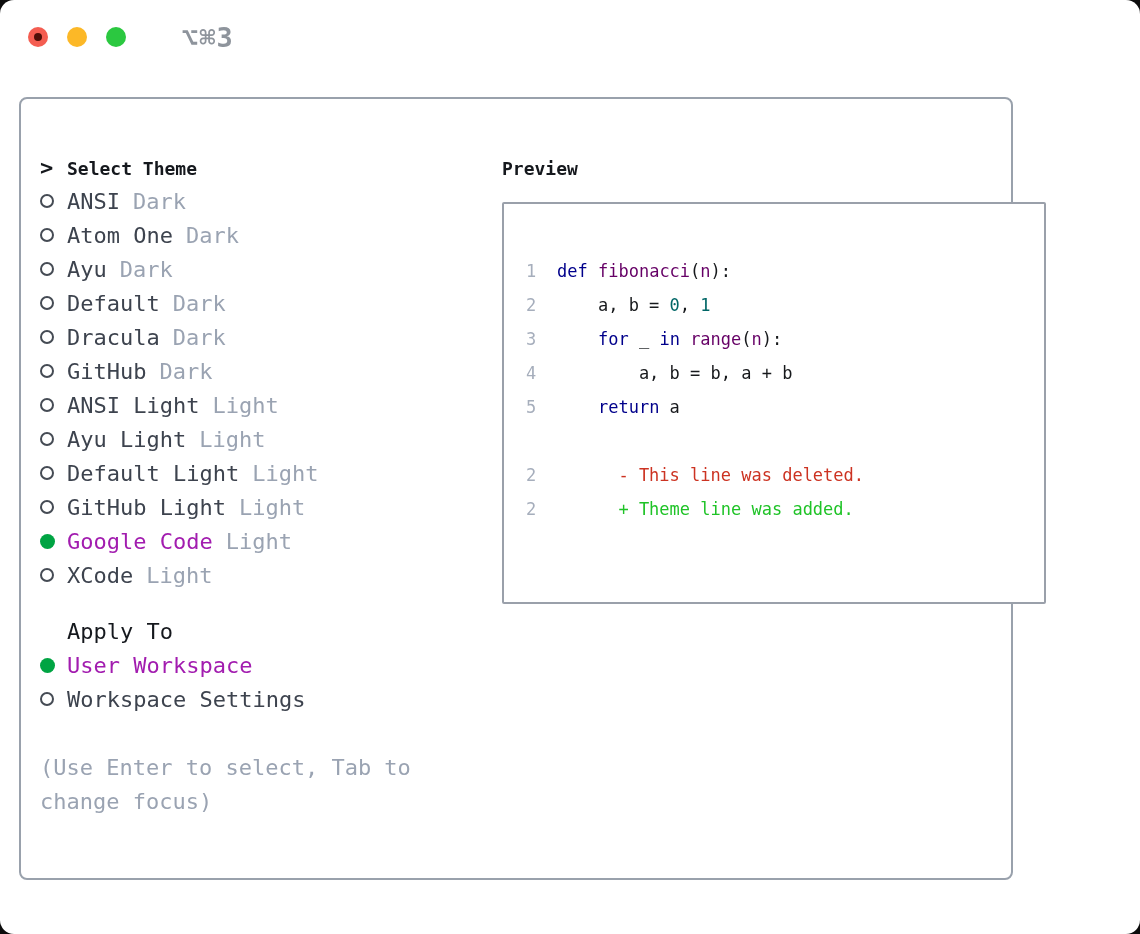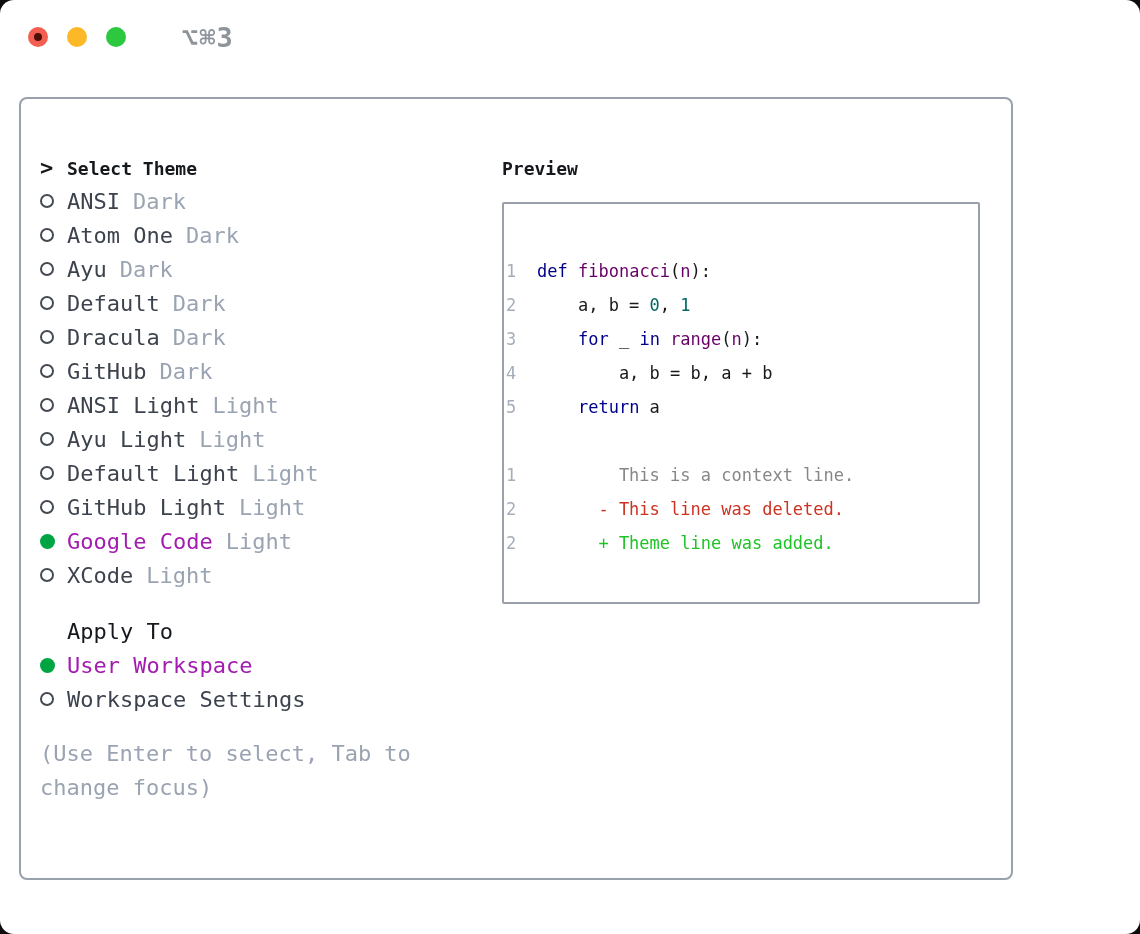--- a/index.html
+++ b/index.html
@@ -19,23 +19,23 @@
   .right-col{position:absolute;left:481px;top:52px;width:492px;}
   .row{height:34px;line-height:34px;white-space:pre;font-size:22px;}
   .gutter{display:inline-block;width:27px;vertical-align:top;}
   .prompt{color:#15181d;font-weight:bold;font-size:22px;}
   .heading{color:#15181d;font-weight:bold;font-size:18px;}
   .ring{display:inline-block;width:14px;height:14px;border-radius:50%;border:2px solid #454b54;vertical-align:middle;margin-bottom:4px;}
   .ring.sel{border:none;background:#00a443;width:15px;height:15px;}
   .t-name{color:#3d434e;}
   .t-name.sel{color:#a21caf;}
   .t-variant{color:#9aa3b2;margin-left:13px;}
-  .hint{margin-top:20px;width:420px;font-size:22px;line-height:34px;color:#9aa3b2;}
+  .hint{margin-top:34px;width:420px;font-size:22px;line-height:34px;color:#9aa3b2;}
   
-  .preview-box{margin-top:17px;width:478px;height:402px;border:2px solid #9aa0aa;border-radius:2px;background:#ffffff;padding:50px 8px 0 2px;}
+  .preview-box{margin-top:17px;width:544px;height:402px;border:2px solid #9aa0aa;border-radius:2px;background:#ffffff;padding:50px 8px 0 22px;}
   .code-line{height:34px;line-height:34px;white-space:pre;font-size:17px;}
   .ln-num{display:inline-block;width:31px;color:#a6aebc;}
   .pln{color:#17191c;}
   .kwd{color:#00008b;}
   .typ{color:#660066;}
   .lit{color:#006666;}
   .ctx{color:#878787;}
   .del{color:#cc3322;}
   .add{color:#1fc327;}
 </style>
@@ -85,20 +85,19 @@
 
     <div class="right-col">
       <div class="row"><span class="heading">Preview</span></div>
       <div class="preview-box" id="preview-box">
           <div class="code-line"><span class="ln-num">1</span><span class="kwd">def</span><span class="pln"> </span><span class="typ">fibonacci</span><span class="pln">(</span><span class="typ">n</span><span class="pln">):</span></div>
           <div class="code-line"><span class="ln-num">2</span><span class="pln">    a, b = </span><span class="lit">0</span><span class="pln">, </span><span class="lit">1</span></div>
           <div class="code-line"><span class="ln-num">3</span><span class="pln">    </span><span class="kwd">for</span><span class="pln"> _ </span><span class="kwd">in</span><span class="pln"> </span><span class="typ">range</span><span class="pln">(</span><span class="typ">n</span><span class="pln">):</span></div>
           <div class="code-line"><span class="ln-num">4</span><span class="pln">        a, b = b, a + b</span></div>
           <div class="code-line"><span class="ln-num">5</span><span class="pln">    </span><span class="kwd">return</span><span class="pln"> a</span></div>
           <div class="code-line"><span class="ln-num"></span></div>
-          <div class="code-line"><span class="ln-num">1</span><span class="ctx">        This is a context line.</span></div>
           <div class="code-line"><span class="ln-num">2</span><span class="del">      - This line was deleted.</span></div>
           <div class="code-line"><span class="ln-num">2</span><span class="add">      + Theme line was added.</span></div>
         </div>
     </div>
 
   </div>
 </div>
 
 </body></html>

